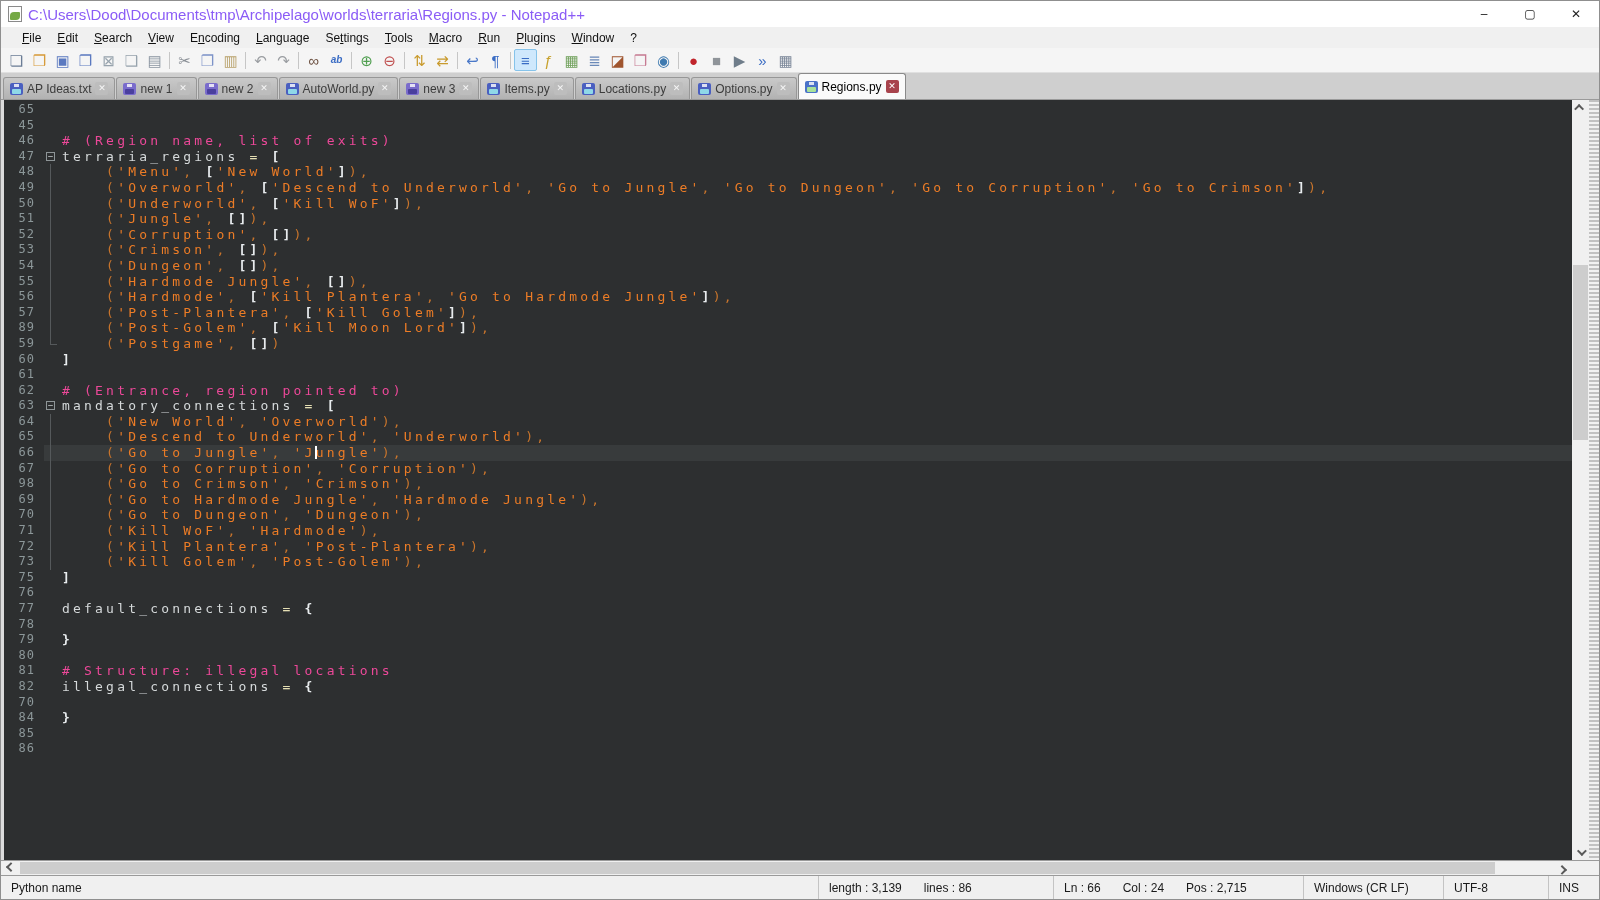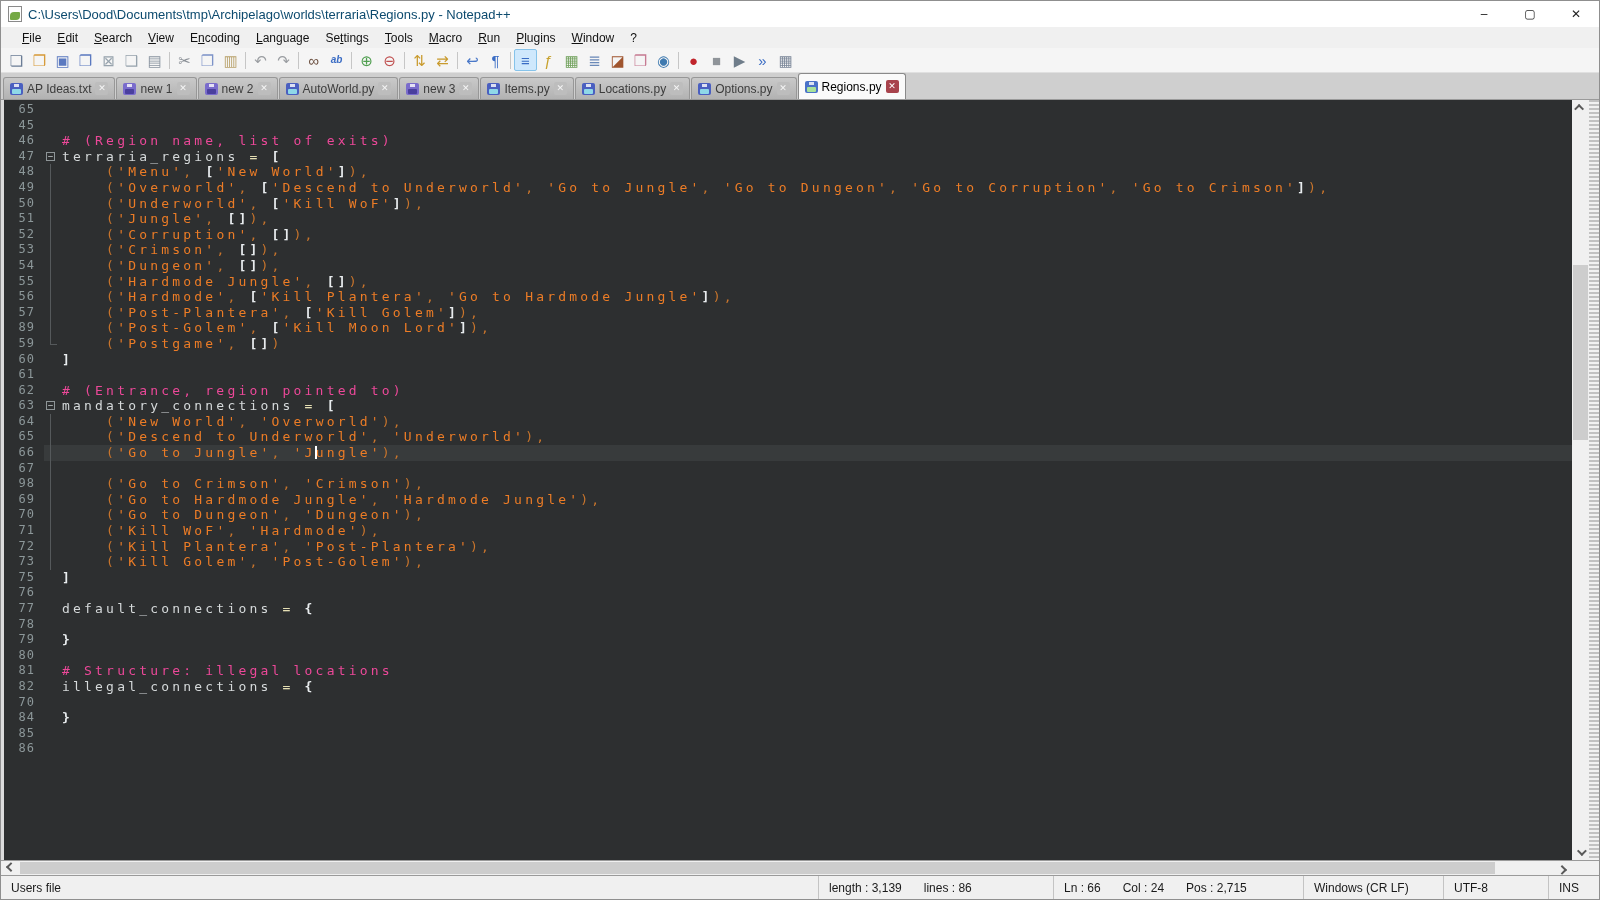--- a/index.html
+++ b/index.html
@@ -2,21 +2,21 @@
 <html><head>
 <meta charset="utf-8">
 <style>
   *{box-sizing:border-box;margin:0;padding:0}
   html,body{width:1600px;height:900px;overflow:hidden;background:#777}
   .win{width:1600px;height:900px;display:flex;flex-direction:column;font-family:"Liberation Sans",sans-serif;border:1px solid #8f8f8f;background:#f0f0f0}
   
   .titlebar{height:26px;background:#ffffff;display:flex;align-items:center;padding-left:7px;flex:0 0 auto}
   .npp-icon{width:14px;height:16px;background:#fdfdfd;border:1px solid #8a8a8a;position:relative;margin-right:6px;flex:0 0 auto}
   .npp-icon::after{content:"";position:absolute;left:1px;bottom:1px;width:10px;height:8px;background:#74a844;border-radius:4px 1px 4px 1px}
-  .title-text{font-size:13px;color:#0c4a6e;white-space:nowrap}
+  .title-text{font-size:15px;color:#8b5cf6;white-space:nowrap}
   .win-controls{margin-left:auto;display:flex;height:100%}
   .wbtn{width:46px;height:100%;display:flex;align-items:center;justify-content:center;font-size:12px;color:#222;cursor:default}
   
   .menubar{height:21px;background:#f0f0f0;display:flex;align-items:center;padding-left:13px;flex:0 0 auto}
   .menu-item{font-size:12px;color:#111;padding:2px 8px}
   .menu-item u{text-decoration:underline}
   
   .toolbar{height:25px;background:#f5f5f5;display:flex;align-items:center;padding-left:4px;border-bottom:1px solid #e0e0e0;flex:0 0 auto}
   .tbtn{width:23px;height:22px;display:flex;align-items:center;justify-content:center;font-size:15px;line-height:1;border-radius:2px}
   .tbtn.act{background:#cfe8fc;border:1px solid #86c3ea}
@@ -457,20 +457,21 @@
             </span>
             <span class="codeln"><span class="tk-d">    </span><span class="tk-p">(</span><span class="tk-s">'Go to Jungle'</span><span class="tk-p">, </span><span class="tk-s">'J</span><span class="caret"></span><span class="tk-s">ungle'</span><span class="tk-p">),</span></span>
           </div>
         </div>
         <div class="row">
           <span class="ln">67</span>
           <div class="wrap">
             <span class="foldc">
               <span class="fmid"></span>
             </span>
+            <span class="codeln"><span class="tk-d">    </span><span class="tk-p">(</span><span class="tk-s">'Go to Corruption'</span><span class="tk-p">, </span><span class="tk-s">'Corruption'</span><span class="tk-p">),</span></span>
           </div>
         </div>
         <div class="row">
           <span class="ln">98</span>
           <div class="wrap">
             <span class="foldc">
               <span class="fmid"></span>
             </span>
             <span class="codeln"><span class="tk-d">    </span><span class="tk-p">(</span><span class="tk-s">'Go to Crimson'</span><span class="tk-p">, </span><span class="tk-s">'Crimson'</span><span class="tk-p">),</span></span>
           </div>
@@ -626,21 +627,21 @@
     <div class="htrack">
       <div class="hthumb"></div>
     </div>
     <div class="harrow">
         <span class="chev right"></span>
       </div>
     <div class="hcorner"></div>
   </div>
 
   <div class="statusbar">
-    <div class="sec grow">Users file</div>
+    <div class="sec grow">Python name</div>
     <div class="sec" style="width:235px">
       <span>length : 3,139</span>
         <span class="gap"></span>
       <span>lines : 86</span>
     </div>
     <div class="sec" style="width:250px">
       <span>Ln : 66</span>
         <span class="gap"></span>
       <span>Col : 24</span>
         <span class="gap"></span>

